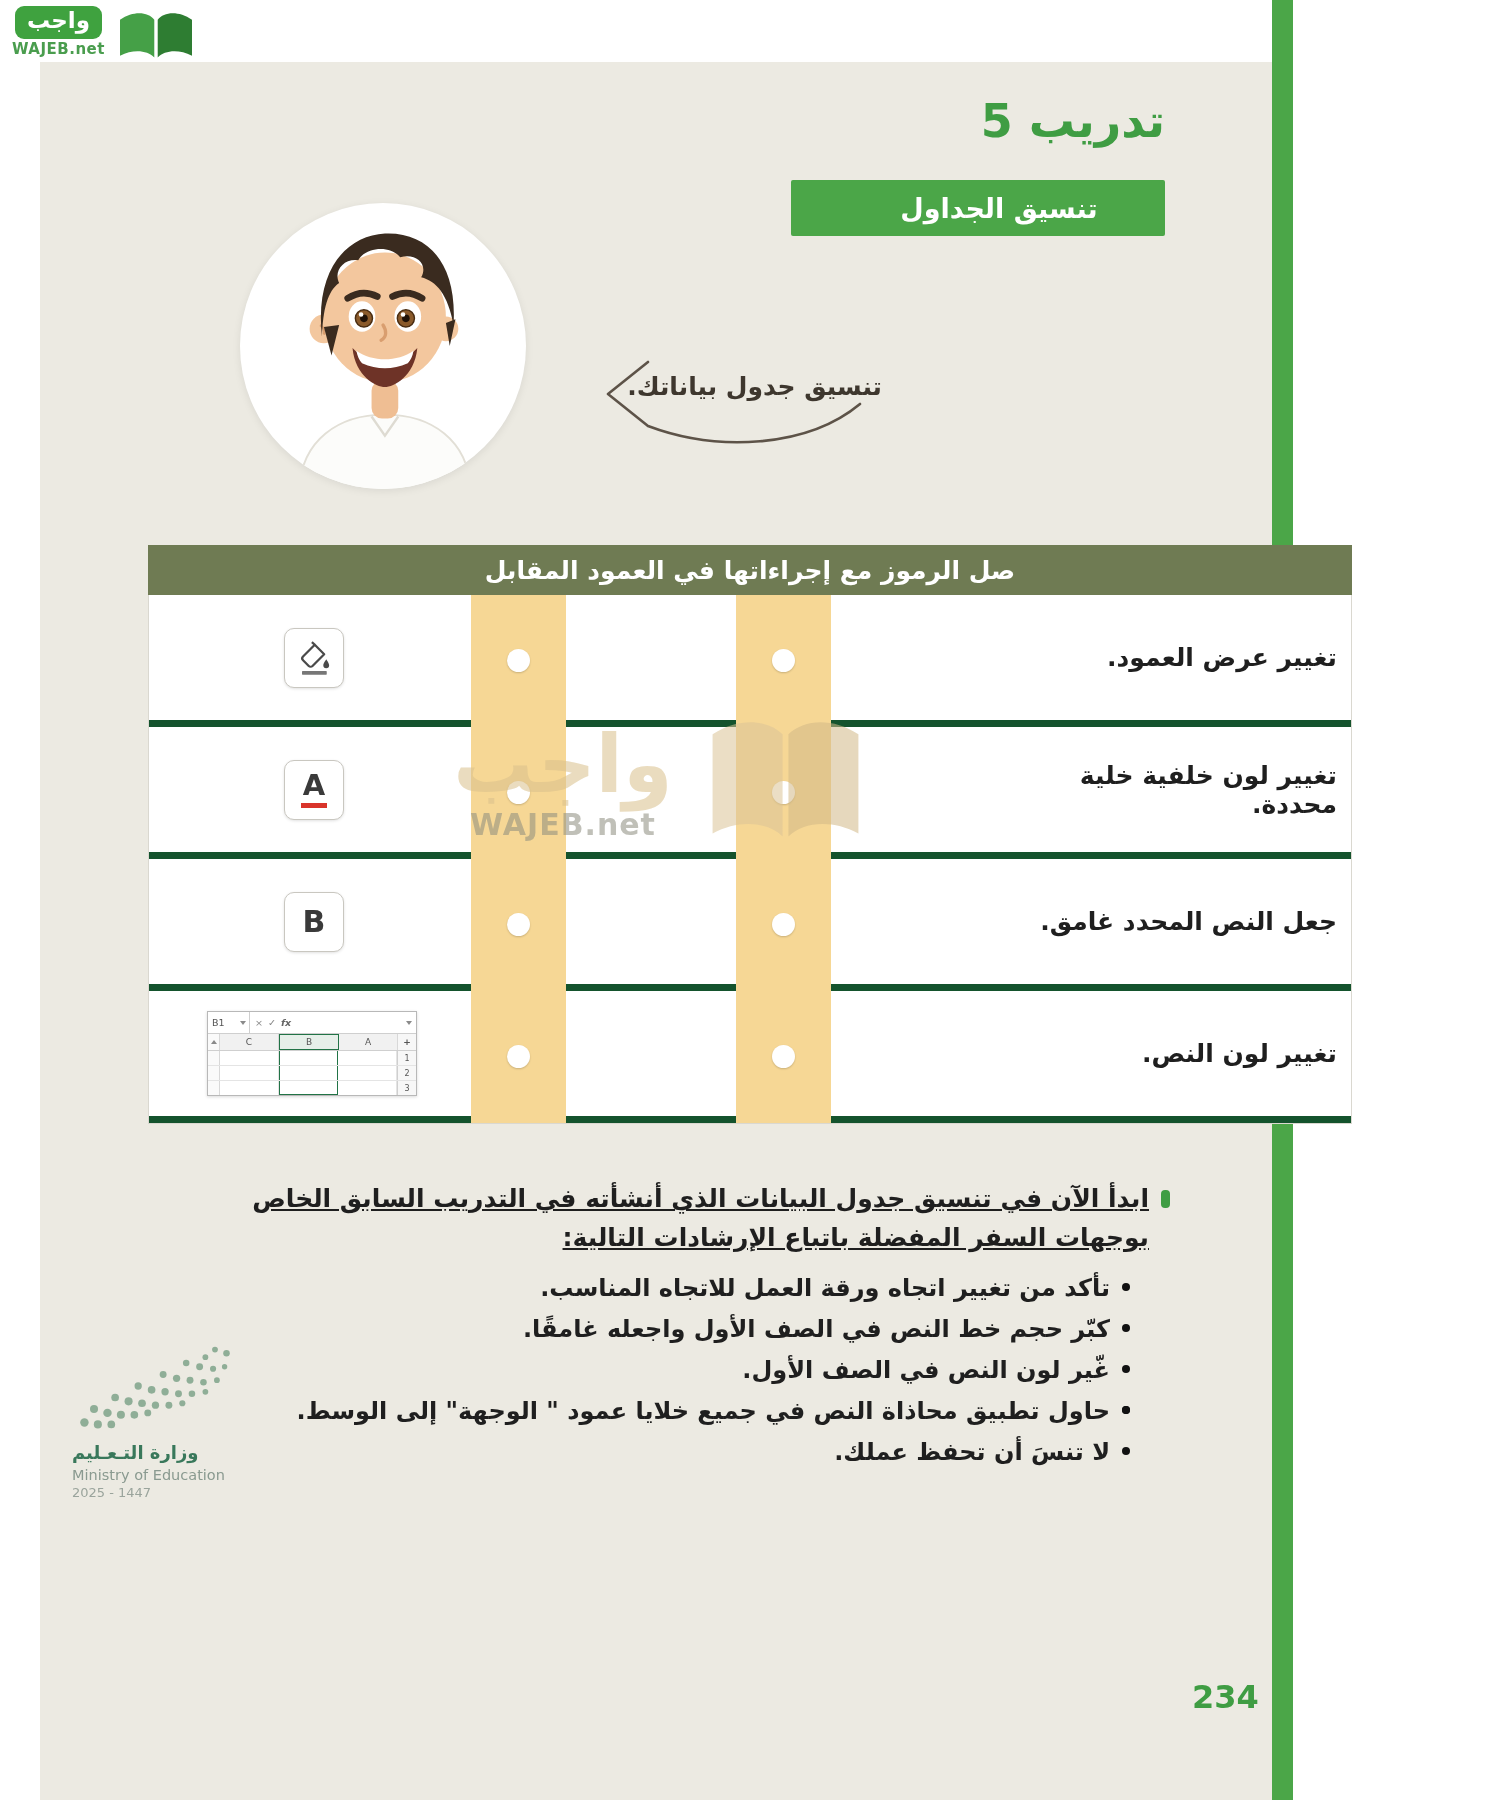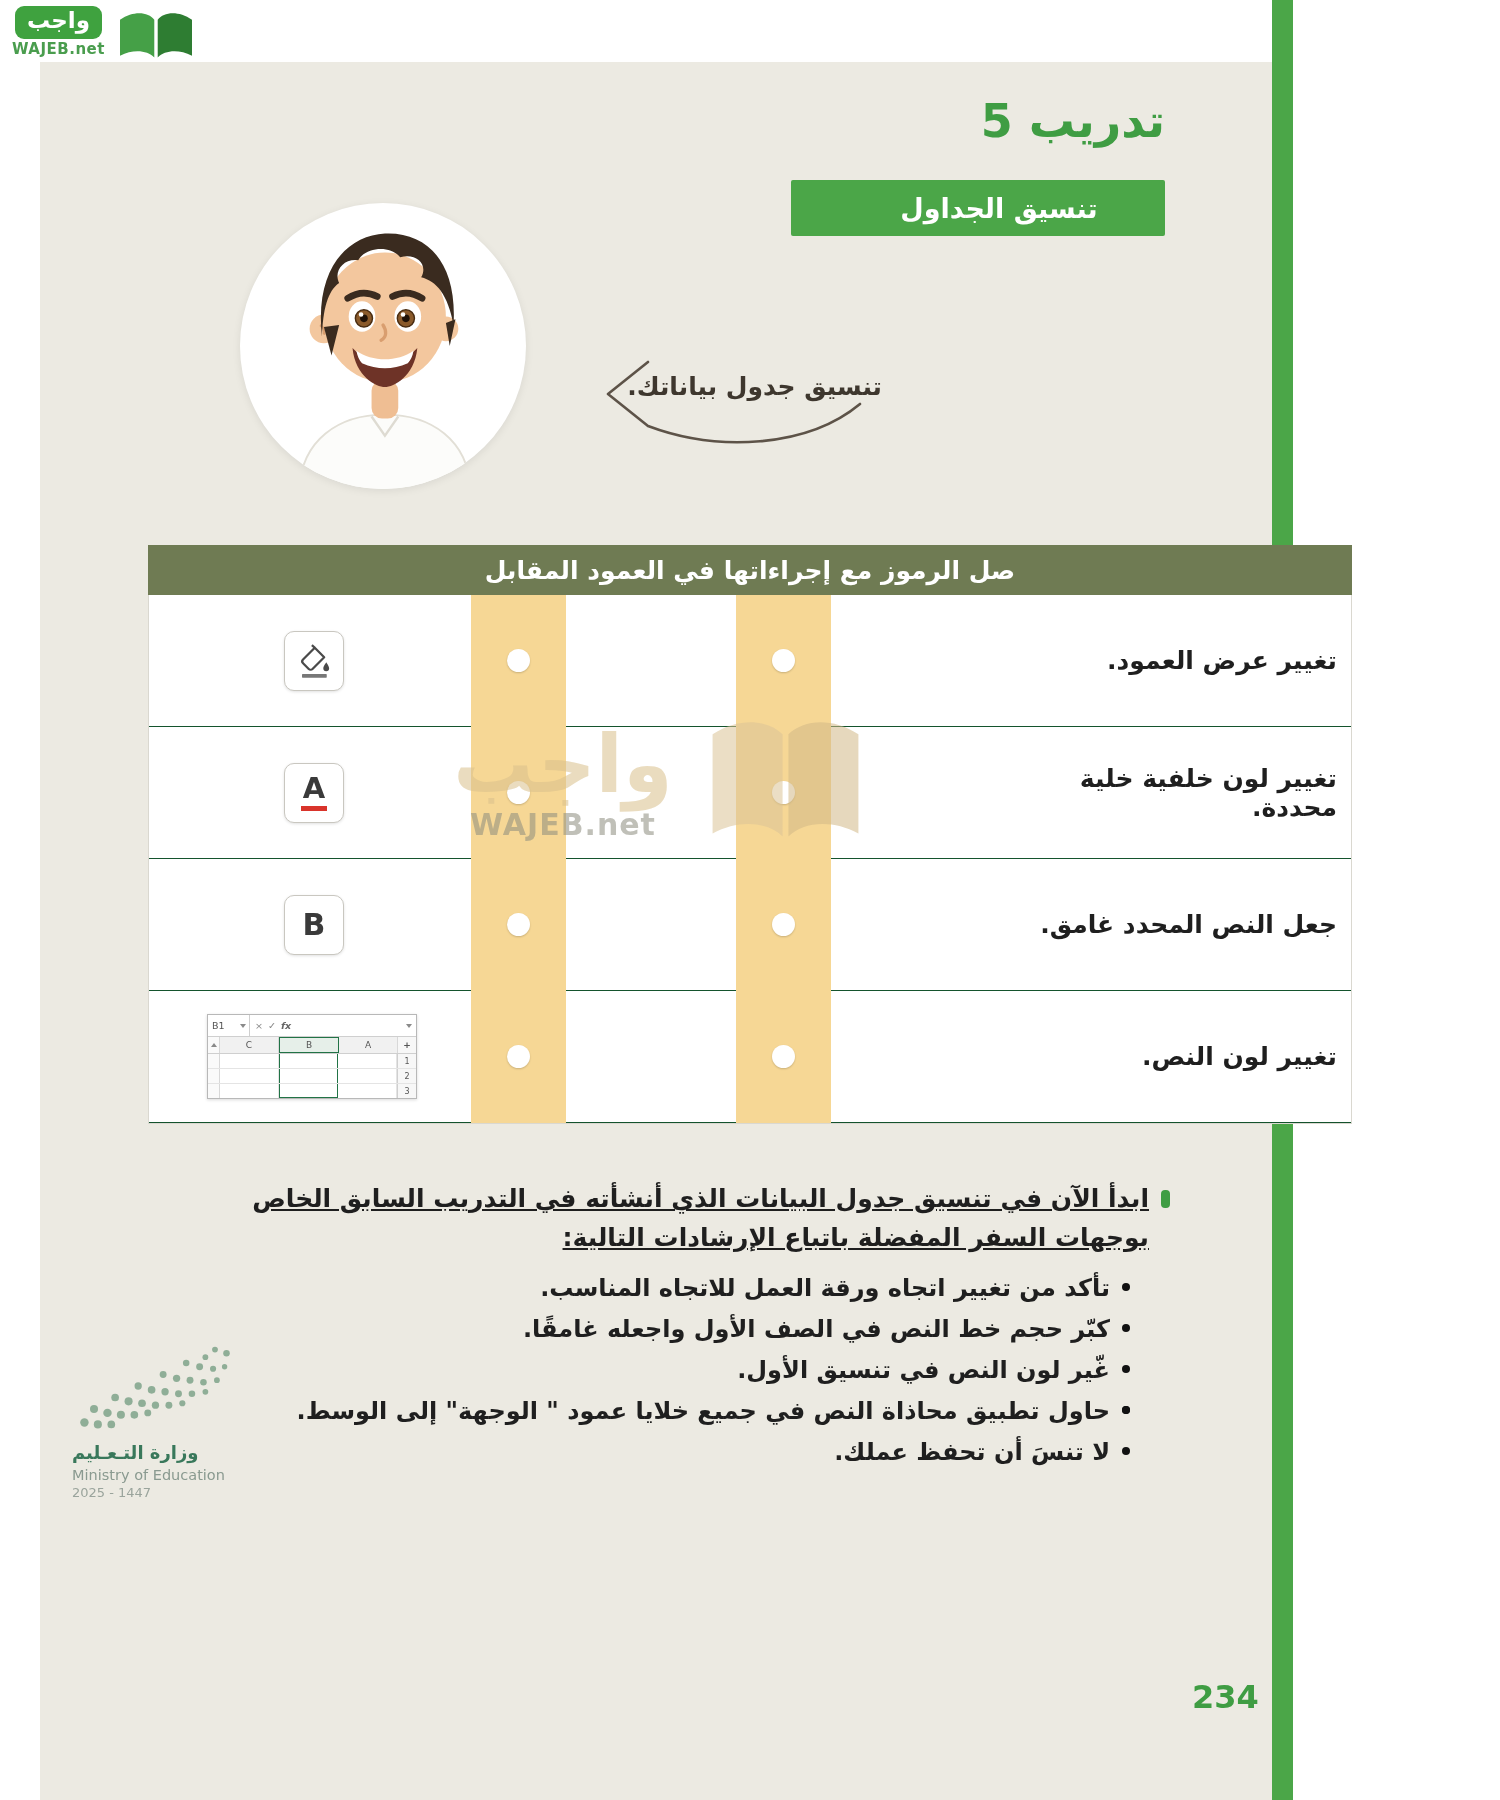--- a/index.html
+++ b/index.html
@@ -28,21 +28,21 @@
   
   .speech{position:absolute;left:592px;top:352px;width:300px;height:110px;}
   .speech svg{position:absolute;left:0;top:0;}
   .speech-text{position:absolute;right:10px;top:20px;direction:rtl;font-size:25px;font-weight:bold;color:#3E372E;white-space:nowrap;}
 
   
   .match-table{position:absolute;left:148px;top:545px;width:1204px;z-index:1;}
   .match-header{height:50px;background:#6F7B53;color:#fff;font-size:25px;font-weight:bold;
     display:flex;align-items:center;justify-content:center;direction:rtl;}
   .match-body{position:relative;background:#fff;border:1px solid #DAD8D0;border-top:none;height:528px;box-sizing:content-box;}
-  .match-row{height:132px;position:relative;border-bottom:1px solid #14532d;box-sizing:border-box;}
+  .match-row{height:132px;position:relative;border-bottom:7px solid #14532d;box-sizing:border-box;}
   .match-row:last-of-type{border-bottom:none;}
   .tan-col{position:absolute;top:0;height:528px;width:95px;background:#F6D795;}
   .tan-left{left:322px;} .tan-right{left:587px;}
   .match-dot{position:absolute;width:23px;height:23px;border-radius:50%;background:#fff;box-shadow:0 1px 2px rgba(0,0,0,.18);}
   .icon-cell{position:absolute;left:100px;top:0;height:100%;width:130px;display:flex;align-items:center;justify-content:center;}
   .icon-cell.wide{left:52px;width:222px;}
   .icon-box{width:58px;height:58px;background:#fff;border:1px solid #C9C7C0;border-radius:10px;
     box-shadow:0 1px 3px rgba(0,0,0,.12);display:flex;flex-direction:column;align-items:center;justify-content:center;}
   .font-a{font-size:29px;font-weight:bold;color:#3a3a3a;line-height:1;}
   .red-bar{width:26px;height:5px;background:#D9342B;margin-top:3px;}
@@ -267,21 +267,21 @@
 </div>
 
 <div class="instructions">
   <div class="intro-row">
     <span class="intro-marker"></span>
     <div class="intro-text">ابدأ الآن في تنسيق جدول البيانات الذي أنشأته في التدريب السابق الخاص بوجهات السفر المفضلة باتباع الإرشادات التالية:</div>
   </div>
   <ul class="bullet-list">
     <li><span class="b-dot"></span><span>تأكد من تغيير اتجاه ورقة العمل للاتجاه المناسب.</span></li>
     <li><span class="b-dot"></span><span>كبّر حجم خط النص في الصف الأول واجعله غامقًا.</span></li>
-    <li><span class="b-dot"></span><span>غّير لون النص في تنسيق الأول.</span></li>
+    <li><span class="b-dot"></span><span>غّير لون النص في الصف الأول.</span></li>
     <li><span class="b-dot"></span></li>
     <li><span class="b-dot"></span><span>حاول تطبيق محاذاة النص في جميع خلايا عمود " الوجهة" إلى الوسط.</span></li>
     <li><span class="b-dot"></span><span>لا تنسَ أن تحفظ عملك.</span></li>
   </ul>
 </div>
 
 <div class="ministry">
   <span>
     <svg width="165" height="96" viewBox="0 0 170 100">
       <g fill="#8FAE97">

